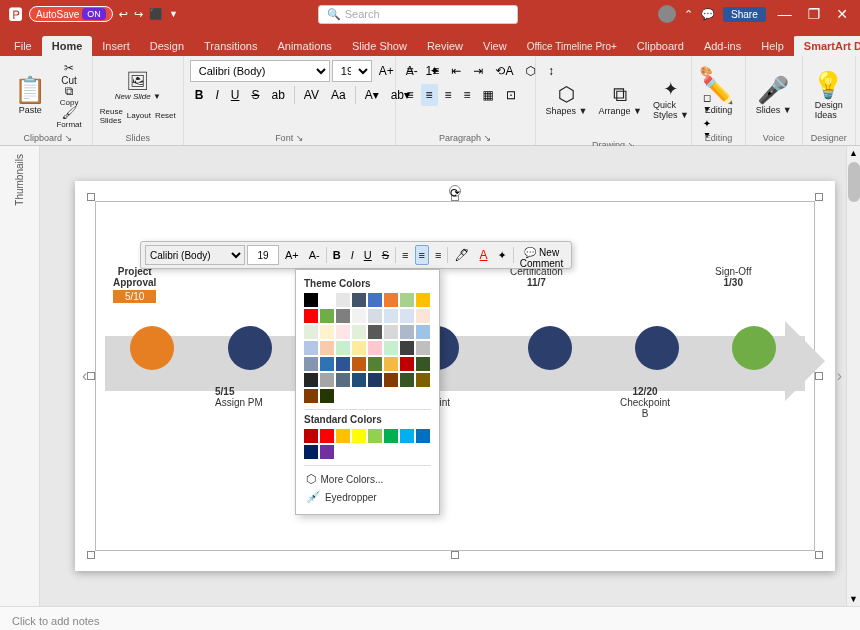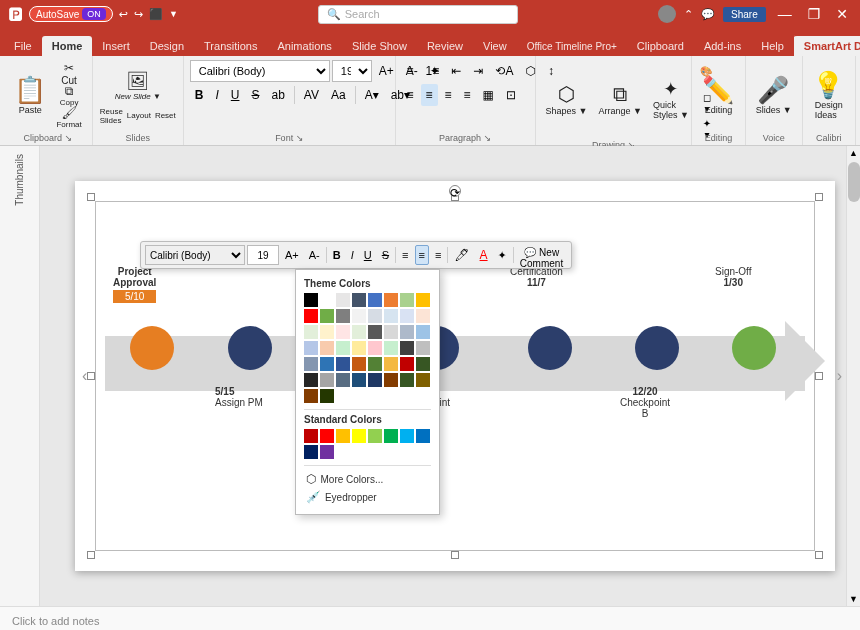--- a/index.html
+++ b/index.html
@@ -392,21 +392,21 @@
     <div class="rg-label">Voice</div>
   </div>
 
   <div class="rg">
     <div class="rg-top">
       <div class="r-btn large">
         <span class="ri">💡</span>
         <span style="font-size:9px;">Design<br>Ideas</span>
       </div>
     </div>
-    <div class="rg-label">Calibri</div>
+    <div class="rg-label">Designer</div>
   </div>
 </div>
 
 <div class="app-body" style="height: 460px;">
 
   <div class="slide-panel">
     <span class="thumbnails-label">Thumbnails</span>
   </div>
 
   <div class="slide-area">

